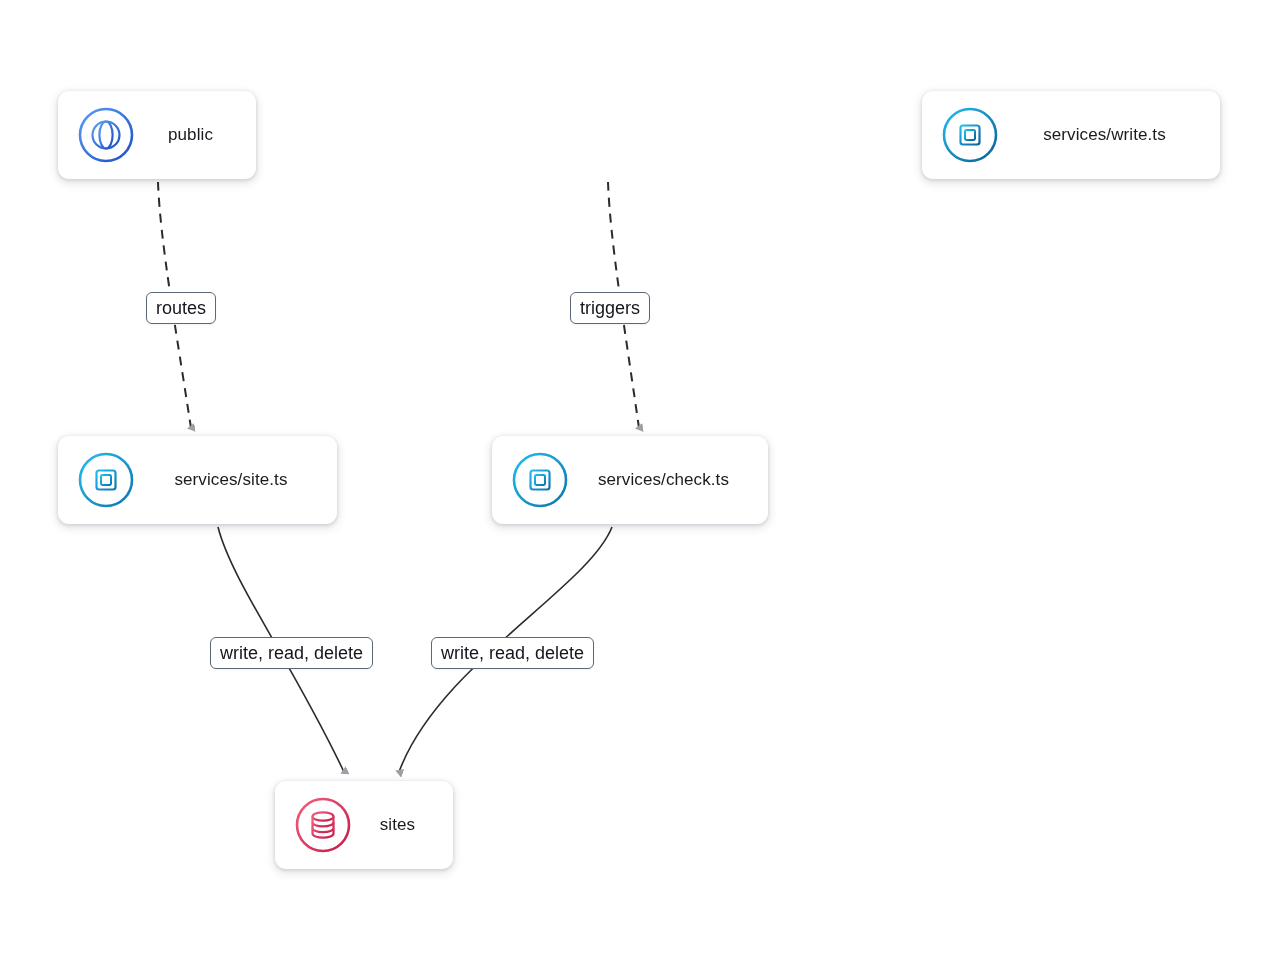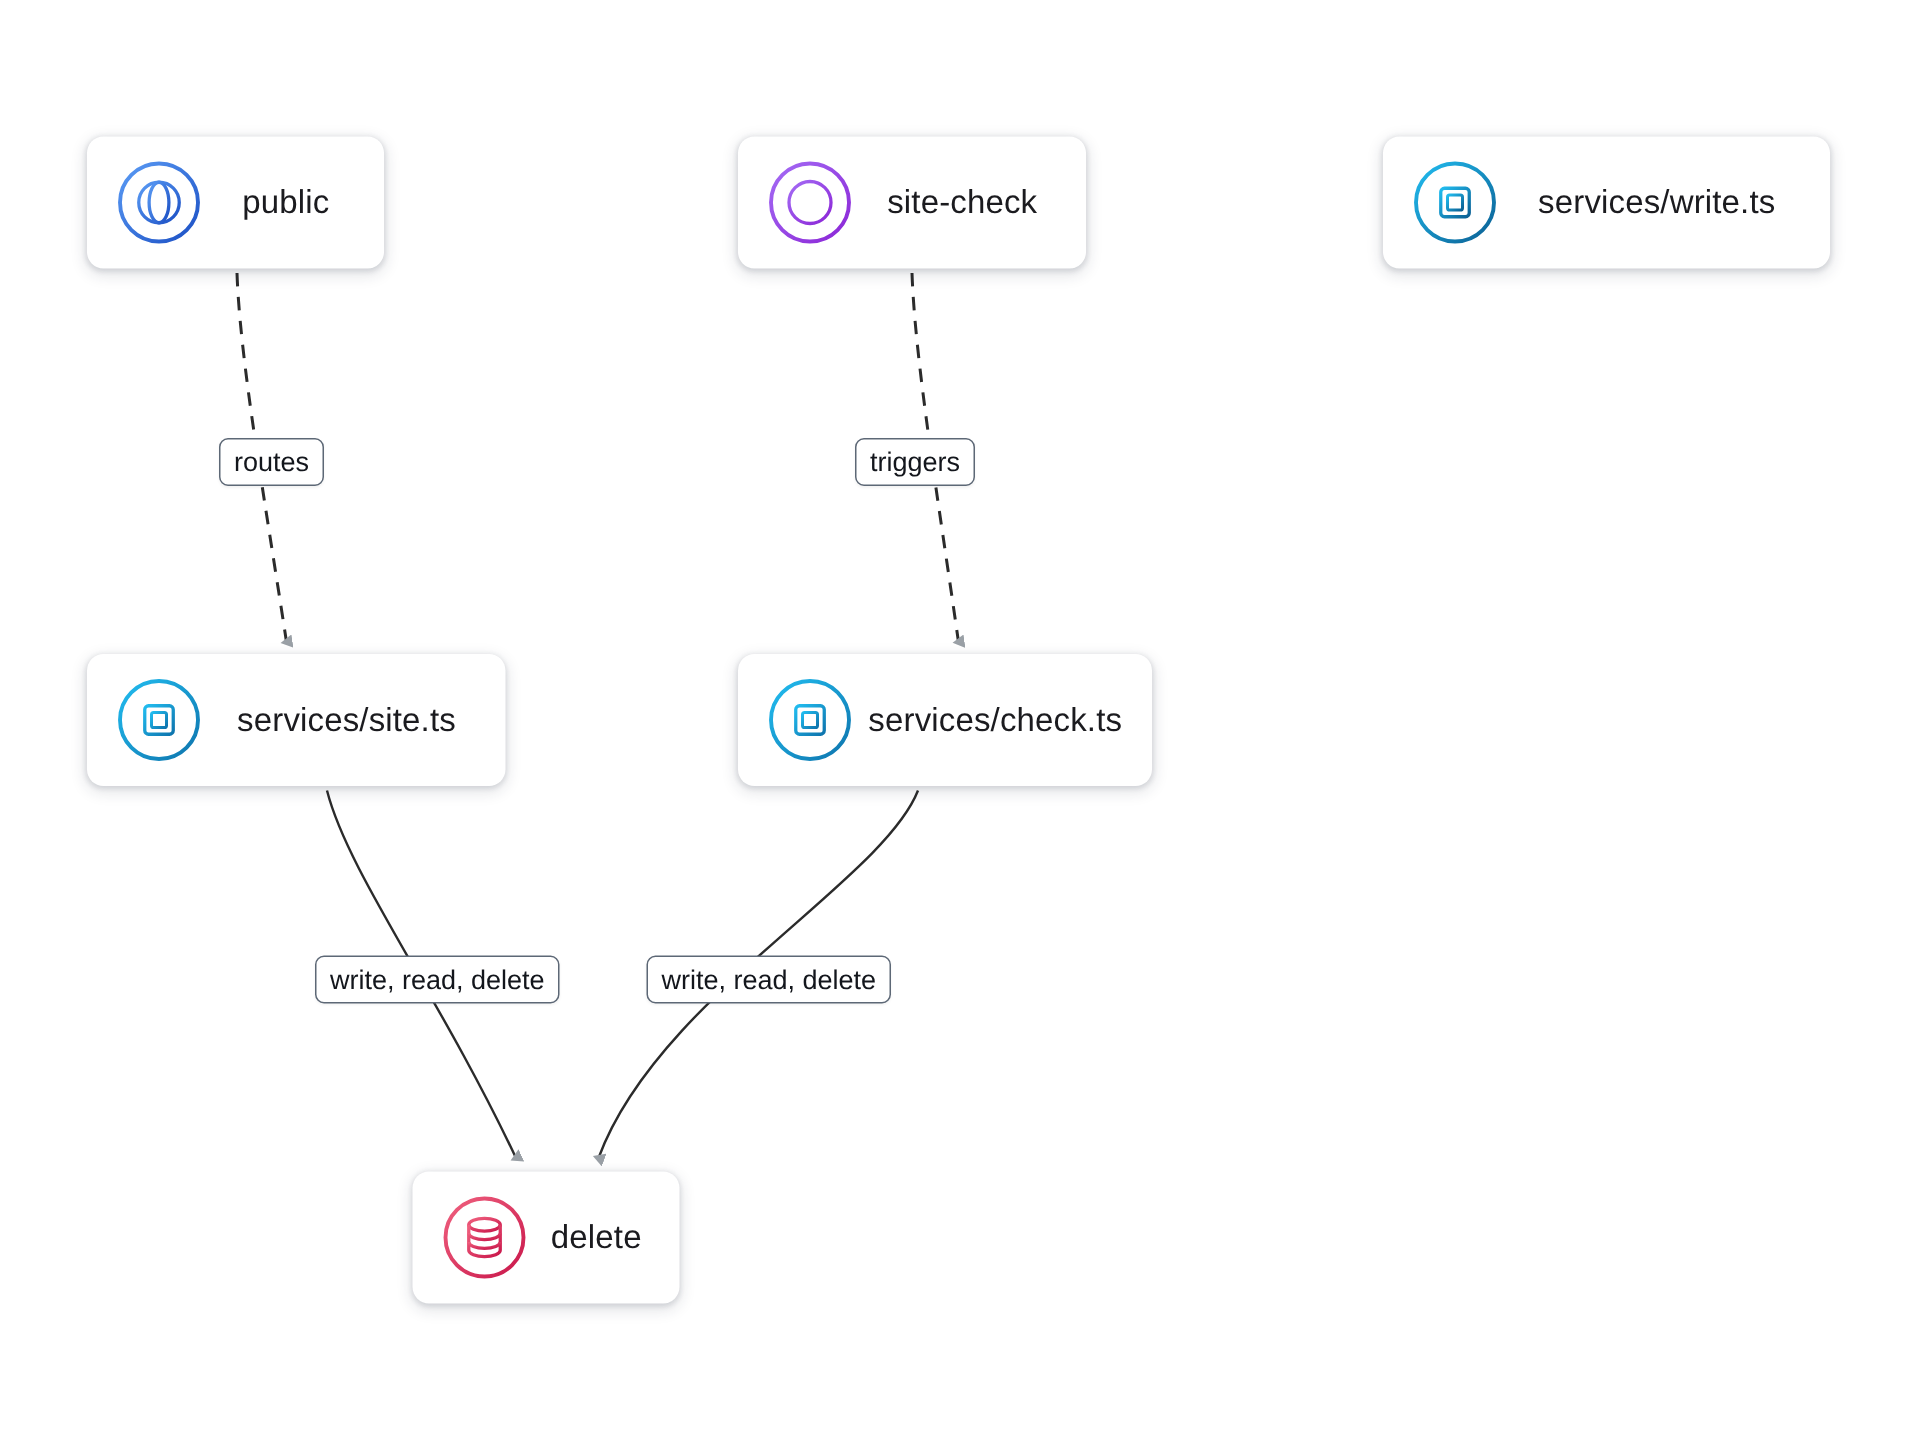--- a/index.html
+++ b/index.html
@@ -64,21 +64,21 @@
     width: 62px;
     height: 62px;
     margin-left: 15px;
     display: flex;
     align-items: center;
     justify-content: center;
   }
   .node-label {
     flex: 1 1 auto;
     text-align: center;
-    font-size: 22px;
+    font-size: 17px;
     color: #1b1b1f;
     letter-spacing: 0.1px;
     padding-right: 14px;
     padding-left: 4px;
     white-space: nowrap;
   }
 
   
   .grad-blue::before   { background: linear-gradient(135deg, #5b9cf5 0%, #2f6fe0 45%, #1b4fc4 100%); }
   .grad-purple::before { background: linear-gradient(135deg, #9a5cf0 0%, #8d3fe8 45%, #9b2fd0 100%); }
@@ -139,39 +139,20 @@
           <circle cx="29" cy="29" r="13.5" fill="none" stroke="url(#gBlue)" stroke-width="2.2"></circle>
           <line x1="29" y1="15.5" x2="29" y2="42.5" stroke="url(#gBlue)" stroke-width="2.2"></line>
           <line x1="15.5" y1="29" x2="42.5" y2="29" stroke="url(#gBlue)" stroke-width="2.2"></line>
           <ellipse cx="29" cy="29" rx="6.6" ry="13.5" fill="none" stroke="url(#gBlue)" stroke-width="2.2"></ellipse>
         </svg>
       </div>
       <div class="node-label">public</div>
     </div>
   </div>
 
-  <div class="node grad-purple" style="left:491px; top:90px; width:234px; height:90px;">
-    <div class="node-inner">
-      <div class="node-icon">
-        <svg width="58" height="58" viewBox="0 0 58 58" xmlns="http://www.w3.org/2000/svg">
-          <defs>
-            <linearGradient id="gPurple" x1="0" y1="0" x2="1" y2="1">
-              <stop offset="0%" stop-color="#a46cf5"></stop>
-              <stop offset="100%" stop-color="#8b25d6"></stop>
-            </linearGradient>
-          </defs>
-          <circle cx="29" cy="29" r="26" fill="none" stroke="url(#gPurple)" stroke-width="2.6"></circle>
-          <circle cx="29" cy="29" r="14" fill="none" stroke="url(#gPurple)" stroke-width="2.2"></circle>
-          <line x1="29" y1="29" x2="29" y2="19.5" stroke="url(#gPurple)" stroke-width="2.2" stroke-linecap="round"></line>
-          <line x1="29" y1="29" x2="38" y2="29" stroke="url(#gPurple)" stroke-width="2.2" stroke-linecap="round"></line>
-        </svg>
-      </div>
-      <div class="node-label">site-check</div>
-    </div>
-  </div>
 
   <div class="node grad-cyan" style="left:921px; top:90px; width:300px; height:90px;">
     <div class="node-inner">
       <div class="node-icon">
         <svg width="58" height="58" viewBox="0 0 58 58" xmlns="http://www.w3.org/2000/svg">
           <defs>
             <linearGradient id="gCyan1" x1="0" y1="0" x2="1" y2="1">
               <stop offset="0%" stop-color="#22bdf0"></stop>
               <stop offset="100%" stop-color="#0b5f93"></stop>
             </linearGradient>
@@ -275,21 +256,21 @@
               <stop offset="100%" stop-color="#c9174b"></stop>
             </linearGradient>
           </defs>
           <circle cx="29" cy="29" r="26" fill="none" stroke="url(#gPink)" stroke-width="2.6"></circle>
           <ellipse cx="29" cy="20.5" rx="10.5" ry="4.2" fill="none" stroke="url(#gPink)" stroke-width="2.2"></ellipse>
           <path d="M 18.5 20.5 L 18.5 37.5 C 18.5 39.8 23.2 41.7 29 41.7 C 34.8 41.7 39.5 39.8 39.5 37.5 L 39.5 20.5" fill="none" stroke="url(#gPink)" stroke-width="2.2"></path>
           <path d="M 18.5 26.2 C 18.5 28.5 23.2 30.4 29 30.4 C 34.8 30.4 39.5 28.5 39.5 26.2" fill="none" stroke="url(#gPink)" stroke-width="2.2"></path>
           <path d="M 18.5 32 C 18.5 34.3 23.2 36.2 29 36.2 C 34.8 36.2 39.5 34.3 39.5 32" fill="none" stroke="url(#gPink)" stroke-width="2.2"></path>
         </svg>
       </div>
-      <div class="node-label">delete</div>
+      <div class="node-label">sites</div>
     </div>
   </div>
 
   <div class="edge-label" style="left:146px; top:292px;">routes</div>
 
   <div class="edge-label" style="left:570px; top:292px;">triggers</div>
 
   <div class="edge-label" style="left:210px; top:637px;">write, read, delete</div>
 
   <div class="edge-label" style="left:431px; top:637px;">write, read, delete</div>

